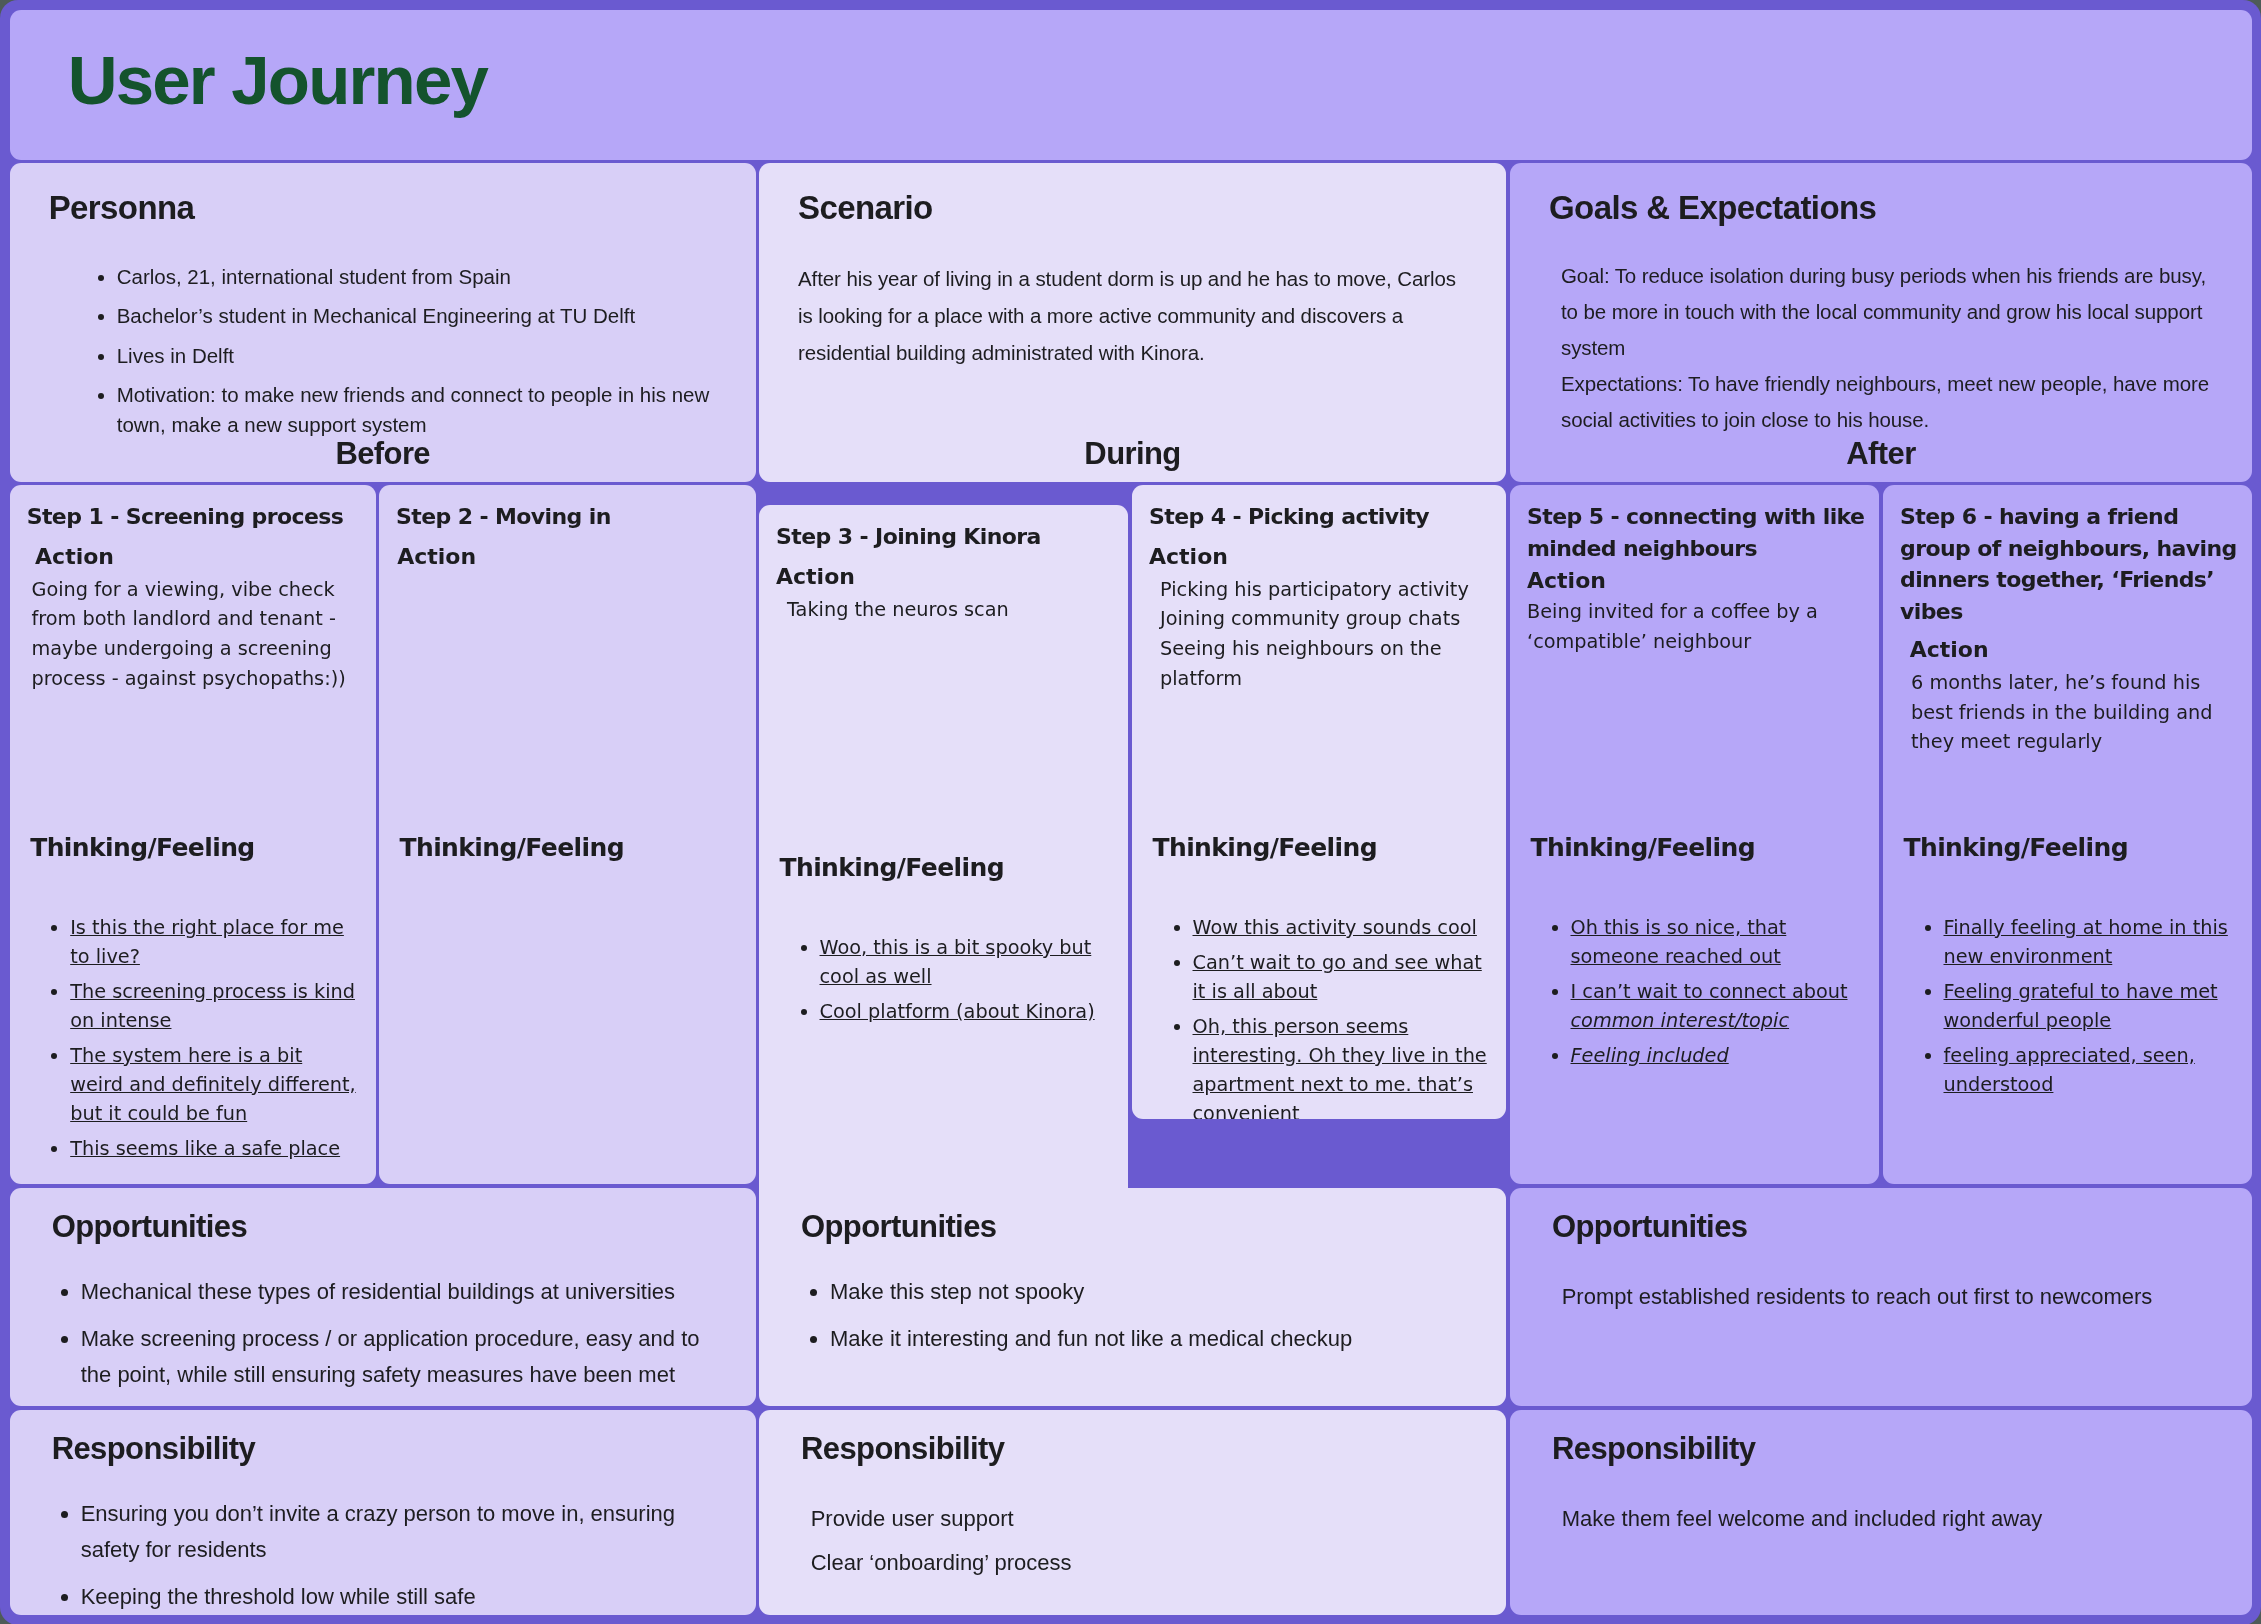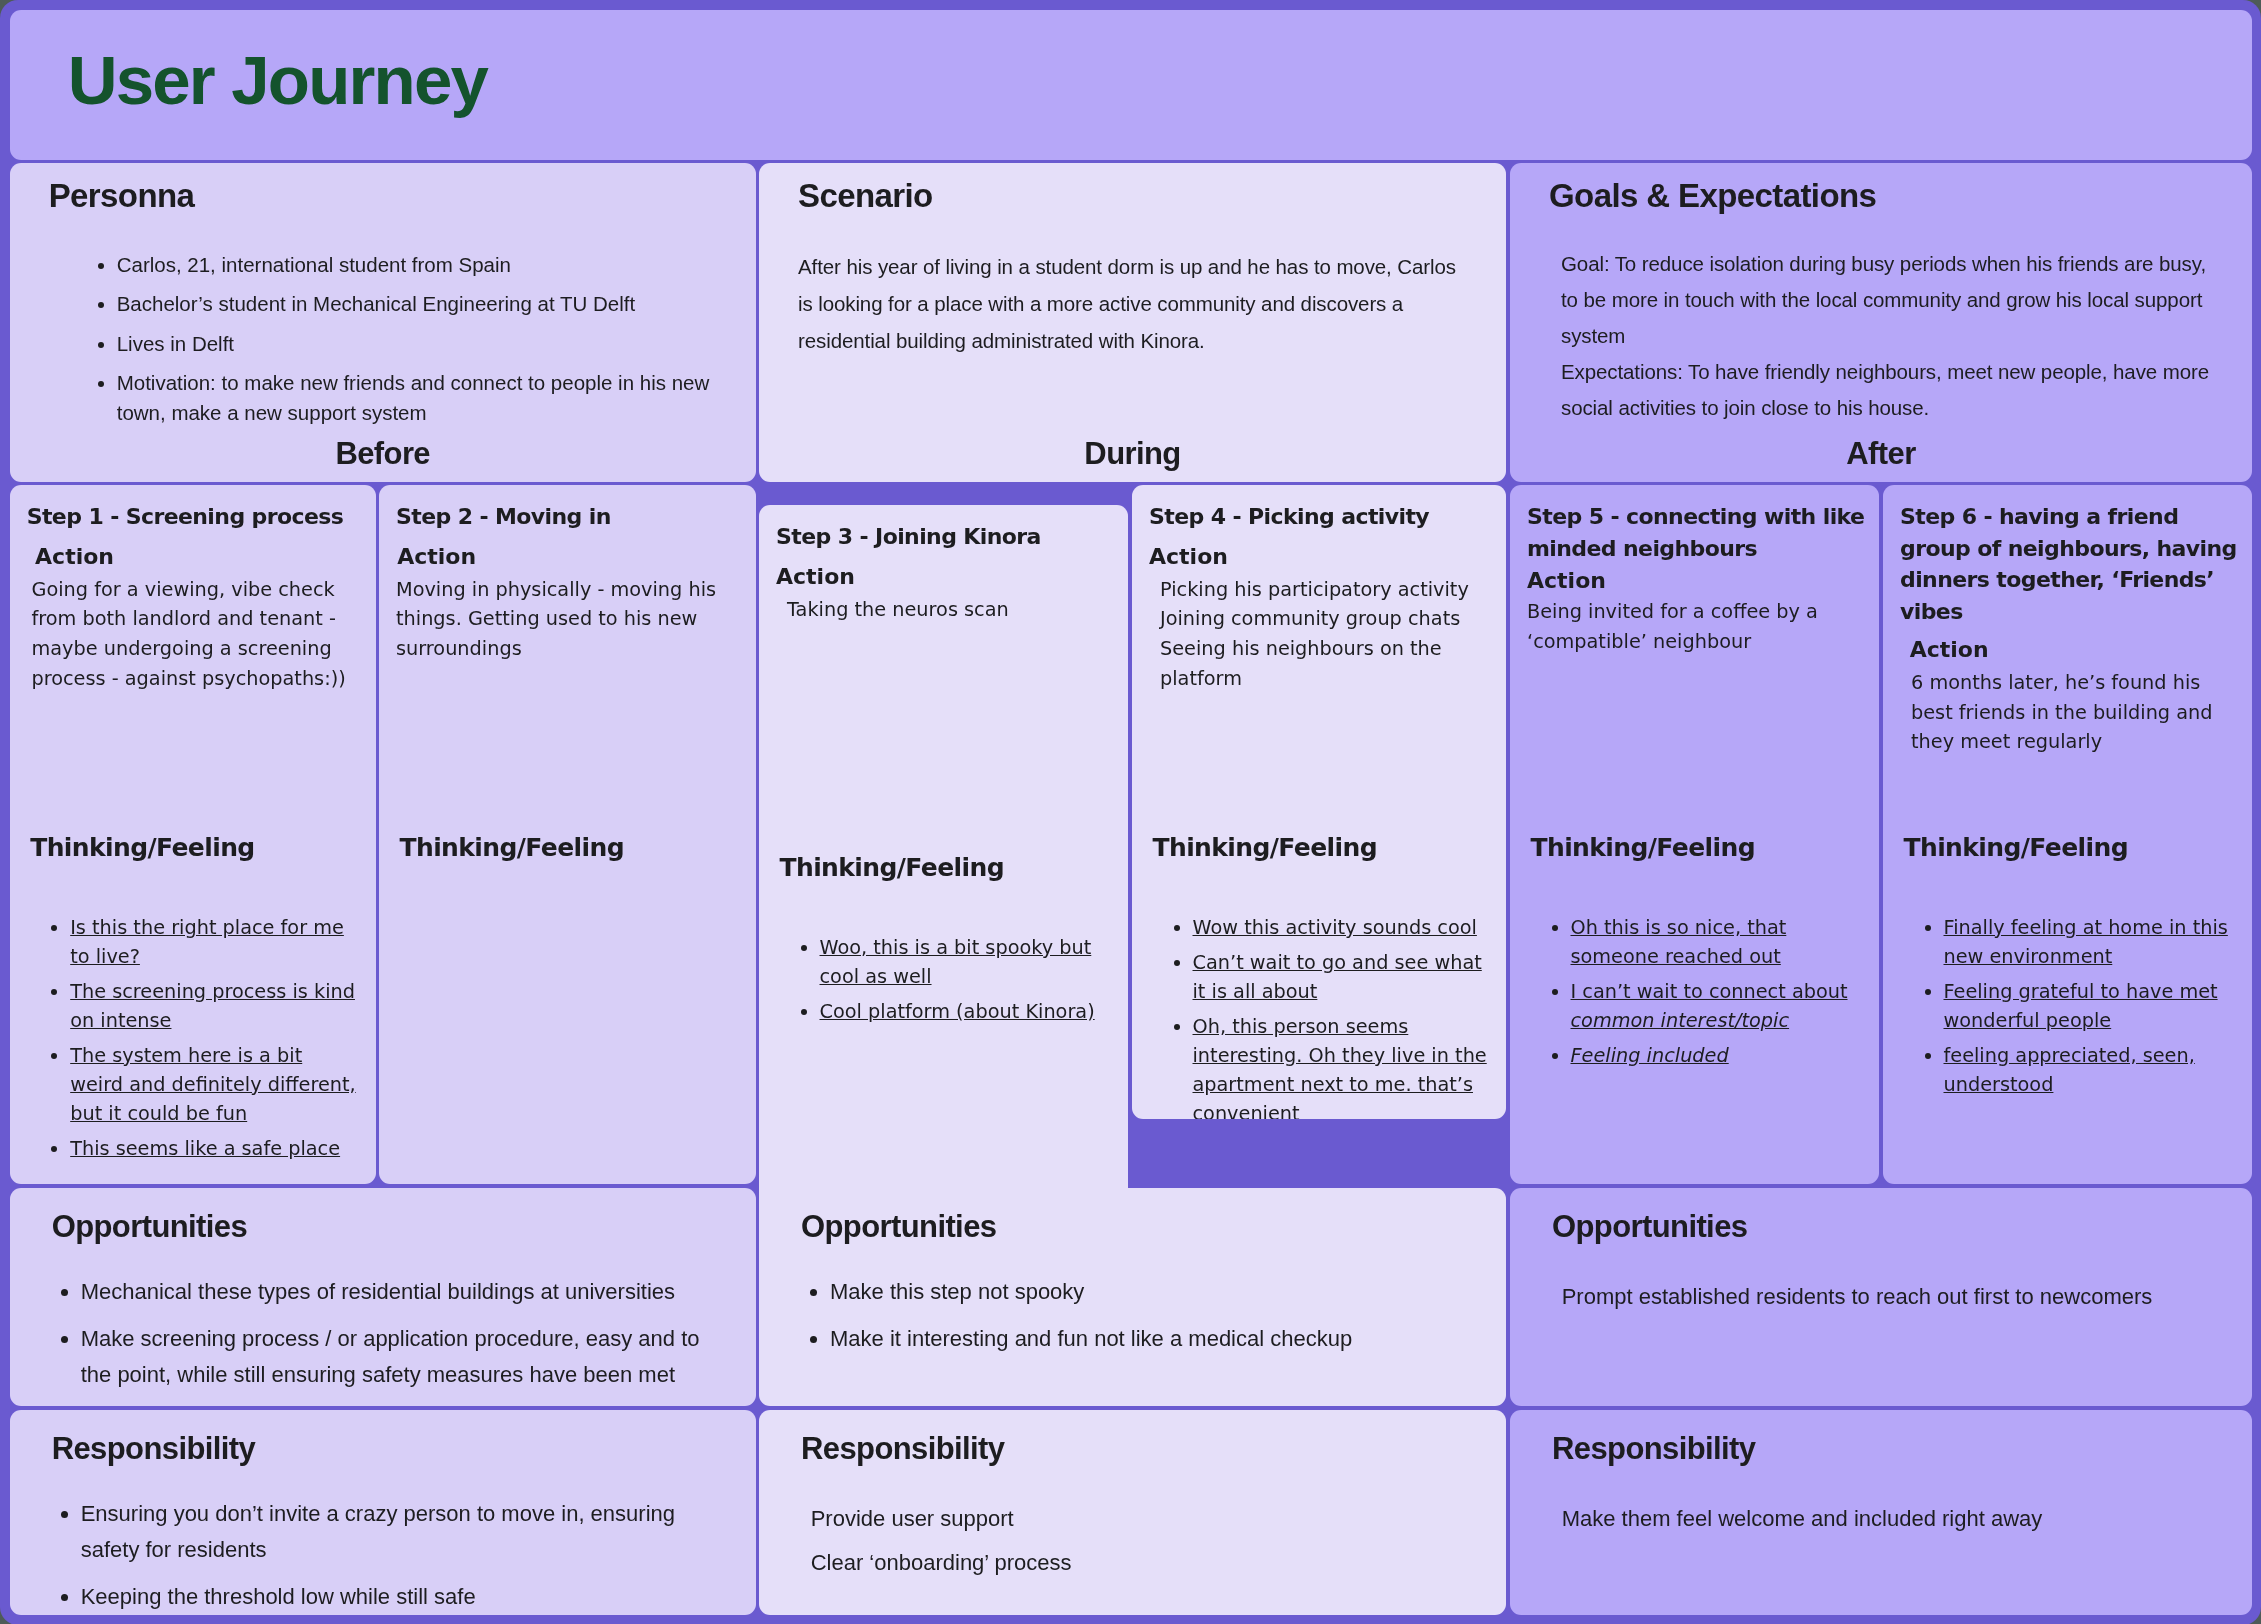--- a/index.html
+++ b/index.html
@@ -18,21 +18,21 @@
   .dark{background:#b6a7f8;}
   .light{background:#d8cff7;}
   .lighter{background:#e5dff9;}
 
   
   .title-band h1{
     margin:31px 0 0 58px;font-size:69px;font-weight:700;letter-spacing:-1.8px;color:#14532d;
   }
 
   
-  .info{padding:14px 24px 0 39px;}
+  .info{padding:26px 24px 0 39px;}
   .info h2{margin:0;font-size:33px;font-weight:700;letter-spacing:-0.6px;}
   .info-body{font-size:20.5px;line-height:1.8;letter-spacing:-0.1px;}
   .persona-list{margin:35px 0 0 0;padding:0 18px 0 68px;}
   .persona-list li{margin-bottom:9.7px;font-size:20.5px;line-height:1.45;}
   .scenario-text{margin-top:34px;padding-right:11px;}
   .goals-text{margin-top:31px;padding-left:12px;padding-right:18px;line-height:1.75;}
   .phase-label{
     position:absolute;bottom:9.7px;left:0;width:100%;text-align:center;
     font-size:31px;font-weight:700;letter-spacing:-0.6px;
   }
@@ -106,23 +106,20 @@
           <li>The screening process is kind on intense</li>
           <li>The system here is a bit weird and definitely different, but it could be fun</li>
           <li>This seems like a safe place</li>
         </ul>
     </div>
   </section>
 
   <section class="panel light step" style="left:379px;top:485px;width:377px;height:699px">
     <h3>Step 2 - Moving in</h3>
     <div class="action-label" style="margin-left:1.2px">Action</div>
-    <div class="action-body" style="margin-left:0">
-        <div>Moving in physically - moving his things. Getting used to his new surroundings</div>
-      </div>
     <div class="tf">
       <h4>Thinking/Feeling</h4>
     </div>
   </section>
 
   <section class="panel lighter step" style="left:759px;top:505px;width:369px;height:815px">
     <h3>Step 3 - Joining Kinora</h3>
     <div class="action-label" style="margin-left:0">Action</div>
     <div class="action-body indent1">
         <div>Taking the neuros scan</div>

